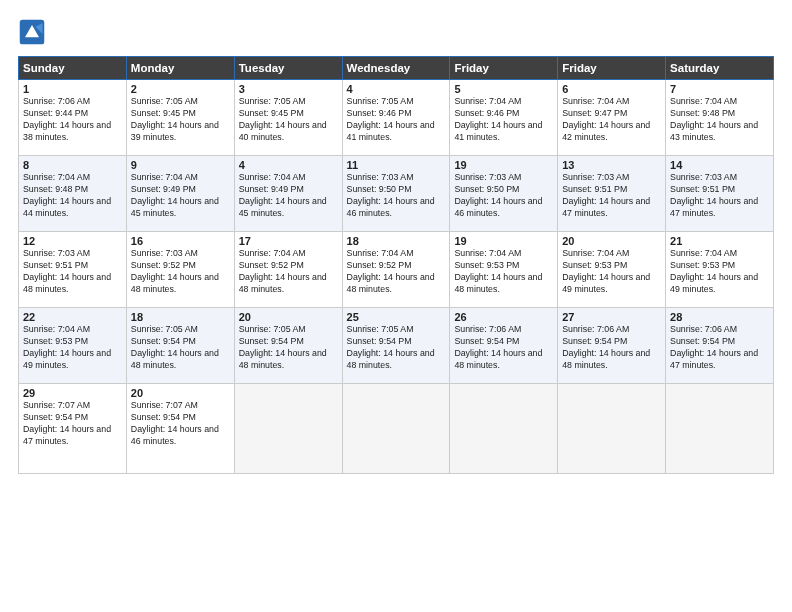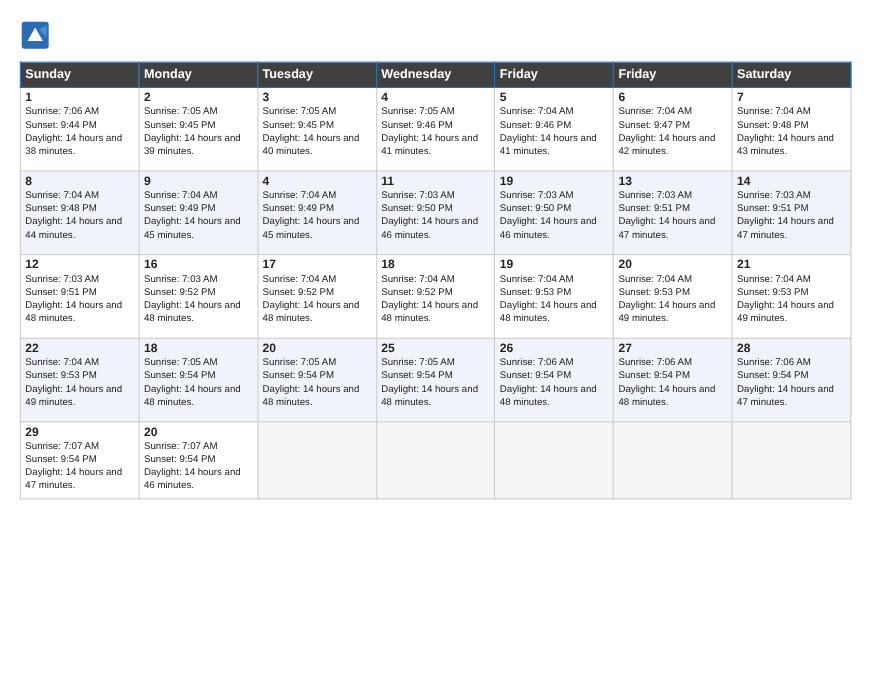--- a/index.html
+++ b/index.html
@@ -80,21 +80,21 @@
     .cell-text {
       font-size: 8.8px;
       line-height: 1.35;
       color: #222;
       text-align: center;
     }
     .empty-cell {
       background: #f5f5f5 !important;
     }
     .last-row td {
-      height: 70px;
+      height: 90px;
     }
   </style>
 </head>
 <body>
 
 <div class="page">
   <div class="header">
     <div class="logo">
       <svg class="logo-icon" viewBox="0 0 32 32" width="32" height="32">
         <rect x="2" y="2" width="28" height="28" rx="3" fill="#2a6db5"></rect>

